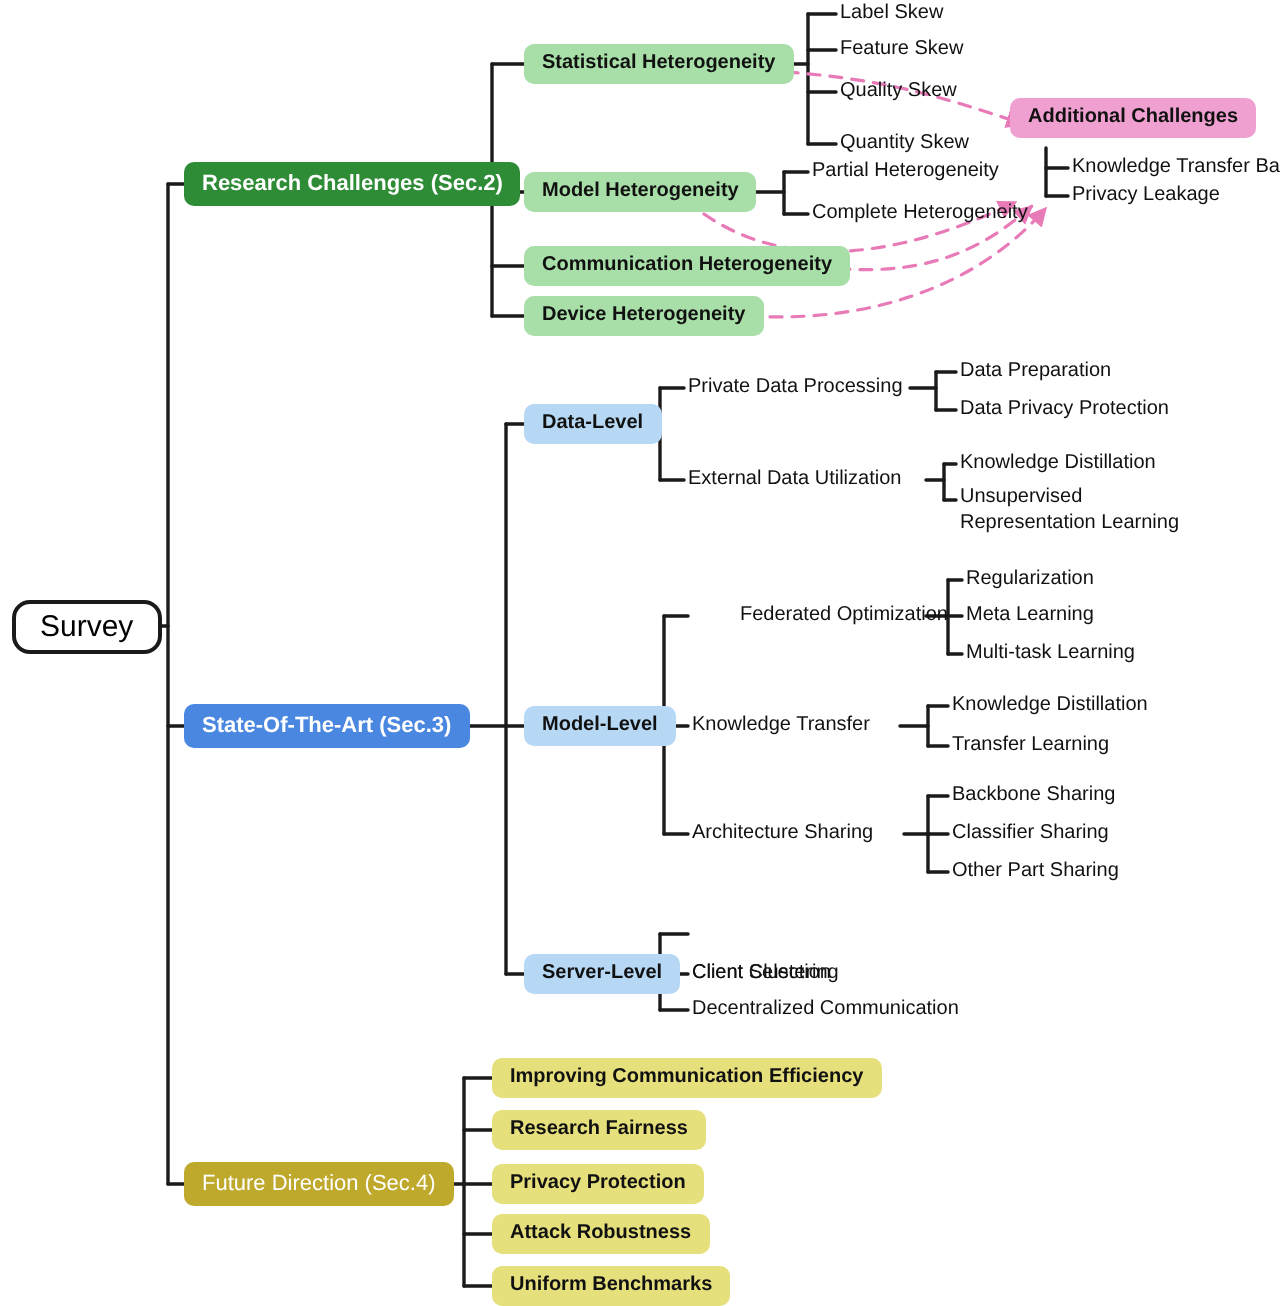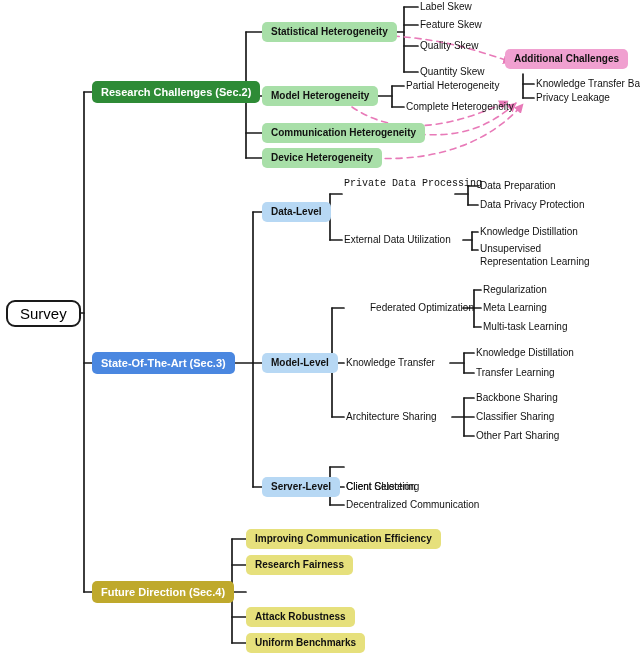--- a/index.html
+++ b/index.html
@@ -58,21 +58,21 @@
   .node.sec-blue {
     background: #4a87e0;
     color: #ffffff;
     font-size: 11px;
     font-weight: 600;
   }
   .node.sec-gold {
     background: #bfa92c;
     color: #ffffff;
     font-size: 11px;
-    font-weight: 700;
+    font-weight: 400;
   }
   .node.lv2-green {
     background: #a8dfa8;
     color: #111111;
     font-size: 10px;
     font-weight: 600;
   }
   .node.lv2-blue {
     background: #b7d8f4;
     color: #111111;
@@ -267,21 +267,21 @@
     <span>Privacy Leakage</span>
   </div>
 
   <div class="node boxed sec-blue" style="left:92px; top:352px; height:22px;">
     <span>State-Of-The-Art (Sec.3)</span>
   </div>
 
   <div class="node boxed lv2-blue" style="left:262px; top:202px; height:20px;">
     <span>Data-Level</span>
   </div>
-  <div class="node plain" style="left:344px; top:177px; height:14px;font-family:Liberation Mono, monospace;">
+  <div class="node plain" style="left:344px; top:187px; height:14px;">
     <span>Private Data Processing</span>
   </div>
   <div class="node plain" style="left:480px; top:179px; height:14px;justify-content:flex-end;">
     <span>Data Preparation</span>
   </div>
   <div class="node plain" style="left:480px; top:198px; height:14px;">
     <span>Data Privacy Protection</span>
   </div>
   <div class="node plain" style="left:344px; top:233px; height:14px;">
     <span>External Data Utilization</span>
@@ -346,20 +346,23 @@
   <div class="node boxed sec-gold" style="left:92px; top:581px; height:22px;">
     <span>Future Direction (Sec.4)</span>
   </div>
 
   <div class="node boxed lv2-yellow" style="left:246px; top:529px; height:20px;">
     <span>Improving Communication Efficiency</span>
   </div>
   <div class="node boxed lv2-yellow" style="left:246px; top:555px; height:20px;">
     <span>Research Fairness</span>
   </div>
+  <div class="node boxed lv2-yellow" style="left:246px; top:582px; height:20px;">
+    <span>Privacy Protection</span>
+  </div>
   <div class="node boxed lv2-yellow" style="left:246px; top:607px; height:20px;">
     <span>Attack Robustness</span>
   </div>
   <div class="node boxed lv2-yellow" style="left:246px; top:633px; height:20px;">
     <span>Uniform Benchmarks</span>
   </div>
 
 </div>
 
 </body></html>

